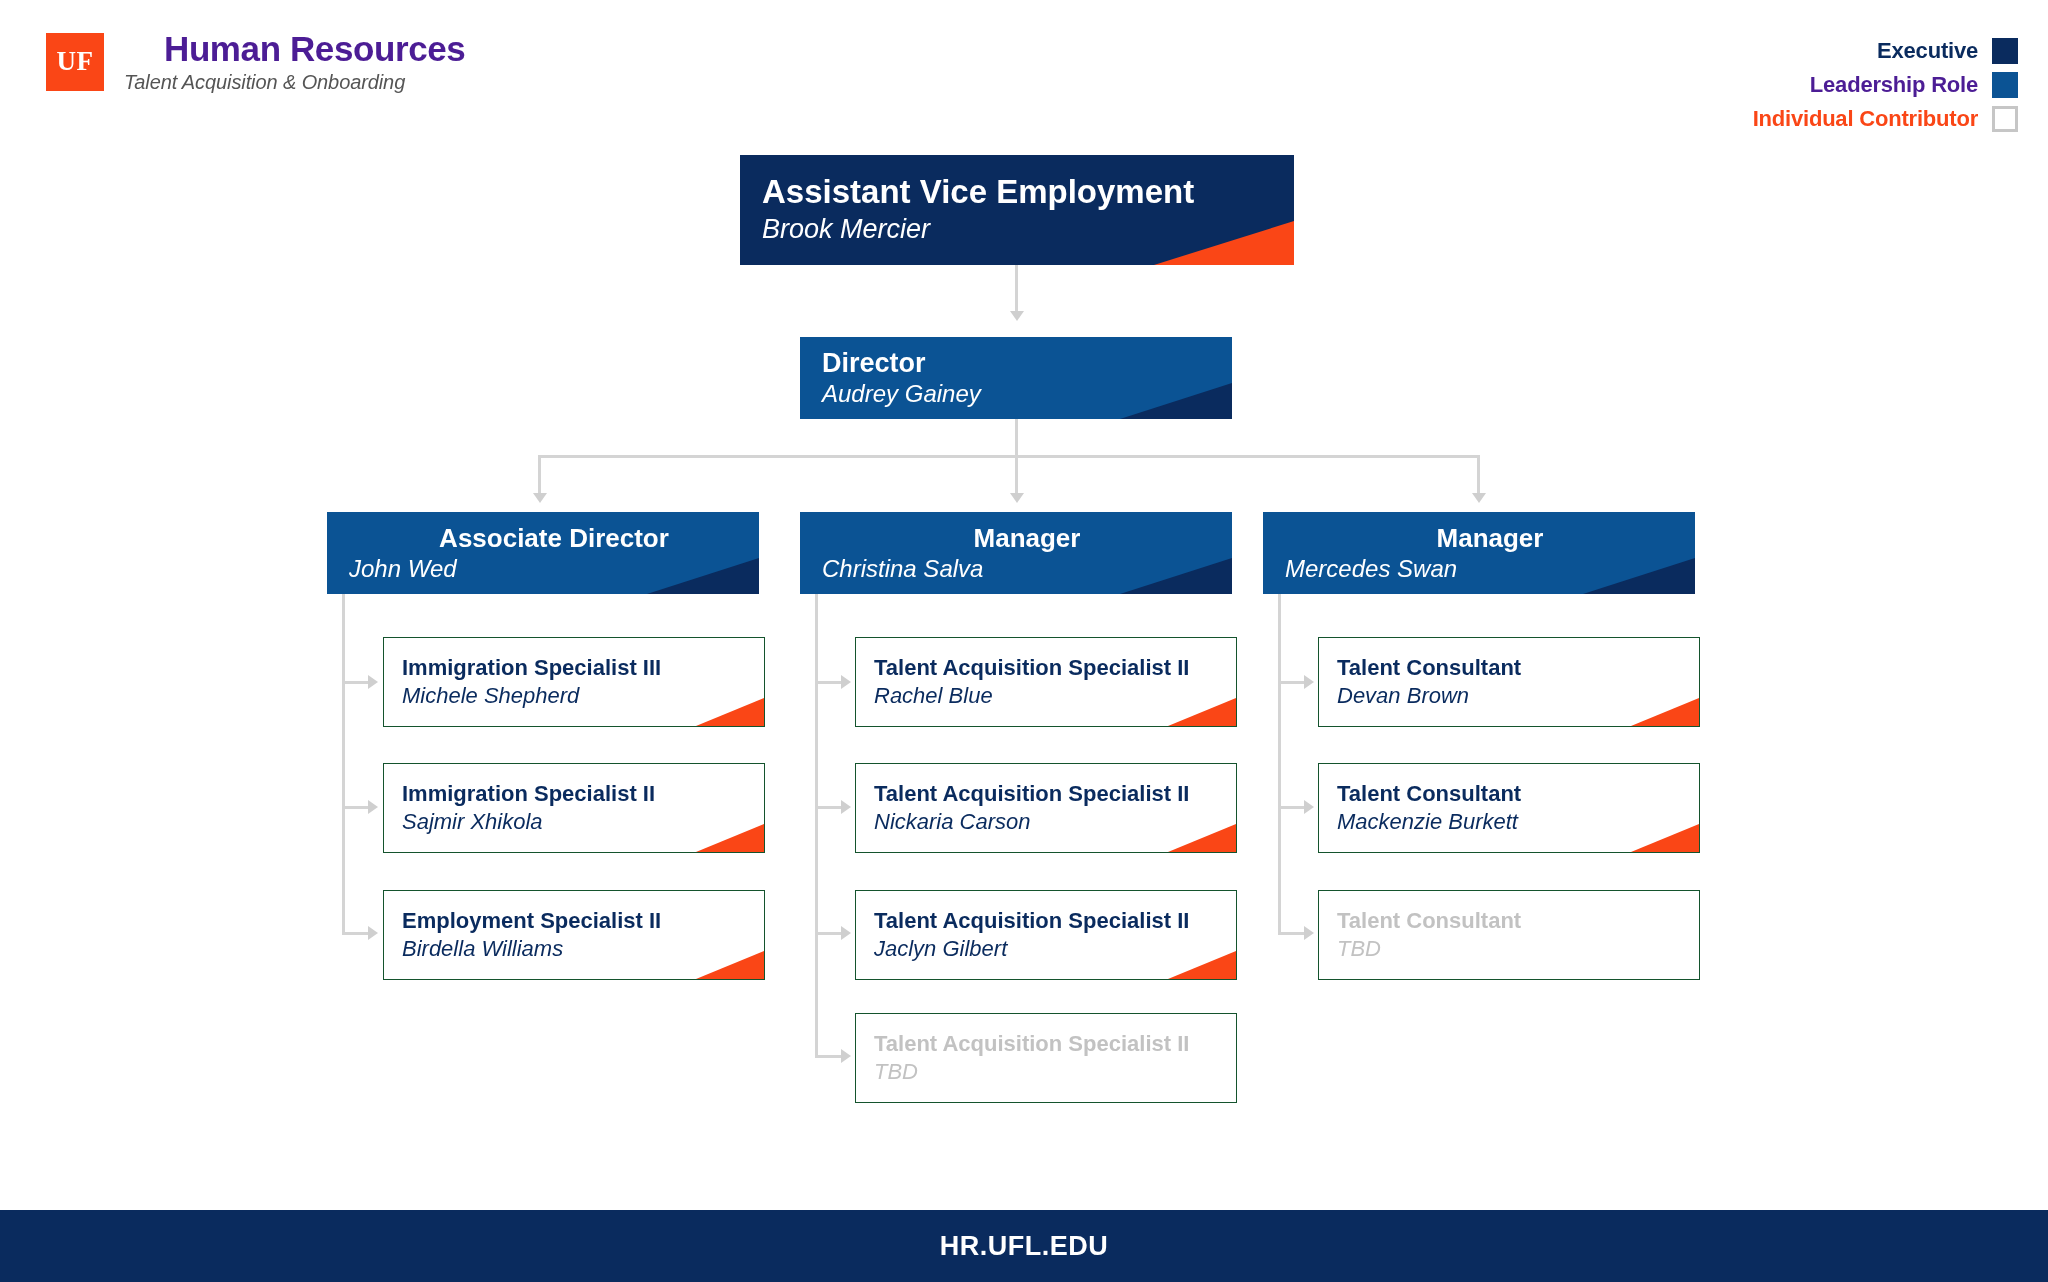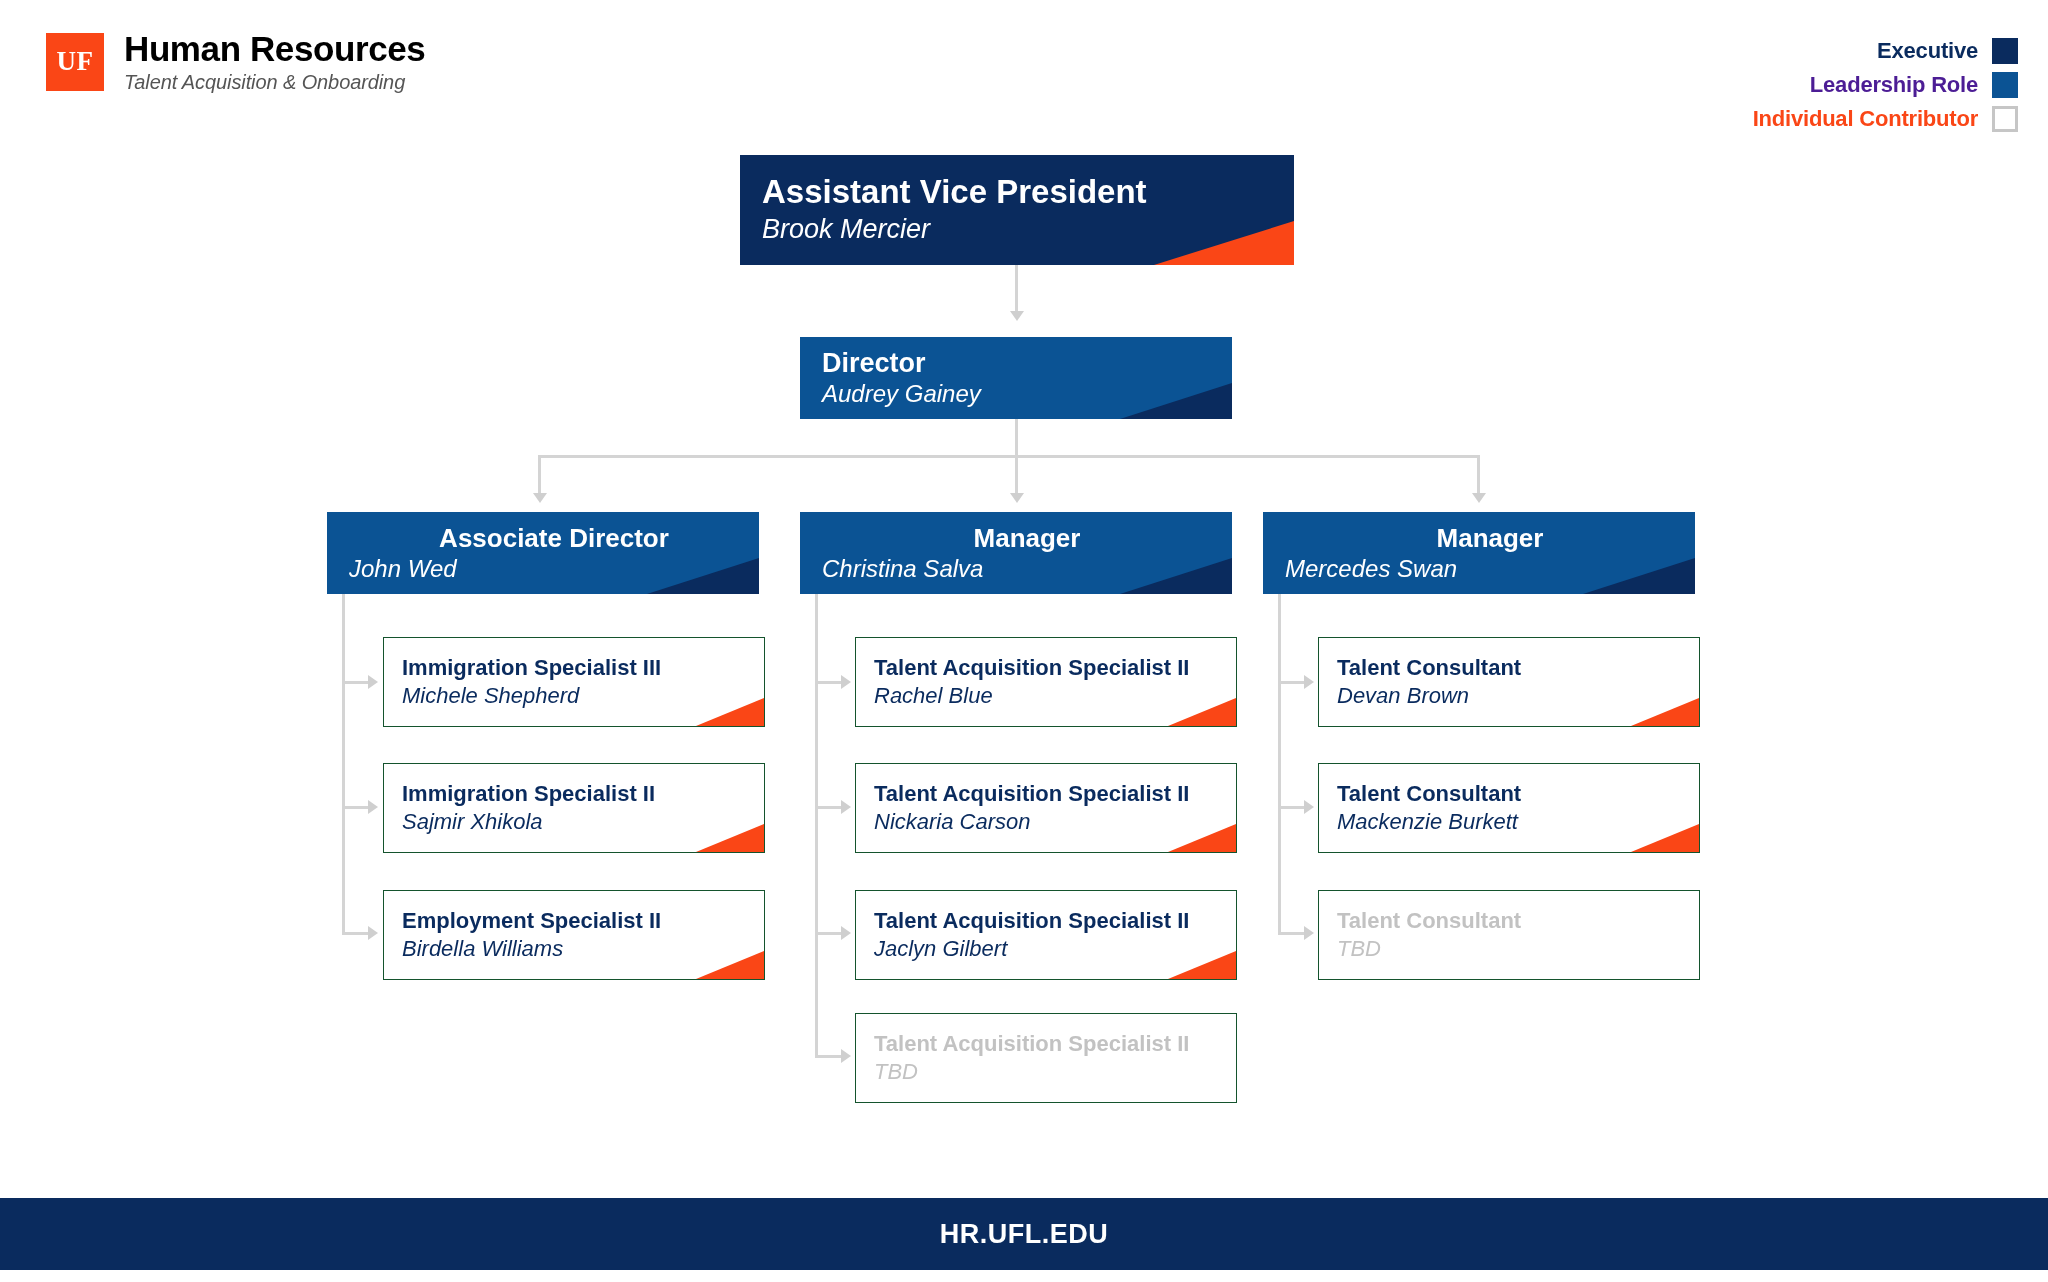--- a/index.html
+++ b/index.html
@@ -39,25 +39,26 @@
   .uf-logo-text {
     color: #ffffff;
     font-weight: bold;
     font-size: 27px;
     letter-spacing: 0.5px;
     font-family: "Liberation Serif", serif;
     line-height: 1;
   }
   .header-text { display: flex; flex-direction: column; justify-content: center; }
   .header-title {
-    color: #000000;
+    color: #4c1d95;
     font-size: 35px;
     font-weight: bold;
     line-height: 1.08;
     letter-spacing: -0.4px;
+    margin-left: 40px;
   }
   .header-sub {
     color: #555555;
     font-size: 20px;
     font-style: italic;
     line-height: 1.2;
     margin-top: 2px;
     letter-spacing: -0.1px;
   }
 
@@ -166,21 +167,21 @@
     width: 0; height: 0;
     border-top: 7px solid transparent;
     border-bottom: 7px solid transparent;
     border-left: 10px solid #cfcfcf;
   }
 
   
   .footer {
     position: absolute;
     left: 0;
-    bottom: 12px;
+    bottom: 0;
     width: 2048px;
     height: 72px;
     background: #0A2B5E;
     display: flex;
     align-items: center;
     justify-content: center;
   }
   .footer-text {
     color: #ffffff;
     font-size: 27px;
@@ -216,21 +217,21 @@
       <span class="legend-label" style="color:#FA4616;">Individual Contributor</span>
       <span class="legend-swatch" style="background:#ffffff;border:3px solid #c6c6c6;"></span>
     </div>
   </div>
 
   <div class="node executive" style="left:740px; top:155px; width:554px; height:110px;">
     <div class="node-inner">
       <svg class="corner" width="140" height="44">
         <polygon points="140,0 140,44 0,44" fill="#FA4616"></polygon>
       </svg>
-      <div class="node-title">Assistant Vice President</div>
+      <div class="node-title">Assistant Vice Employment</div>
       <div class="node-name">Brook Mercier</div>
     </div>
   </div>
 
   <div class="conn conn-v" style="left:1015px; top:265px; width:3px; height:48px;"></div>
   <div class="arrow-down" style="left:1010px; top:311px;"></div>
 
   <div class="node leadership director" style="left:800px; top:337px; width:432px; height:82px;">
     <div class="node-inner">
       <svg class="corner" width="112" height="36">

